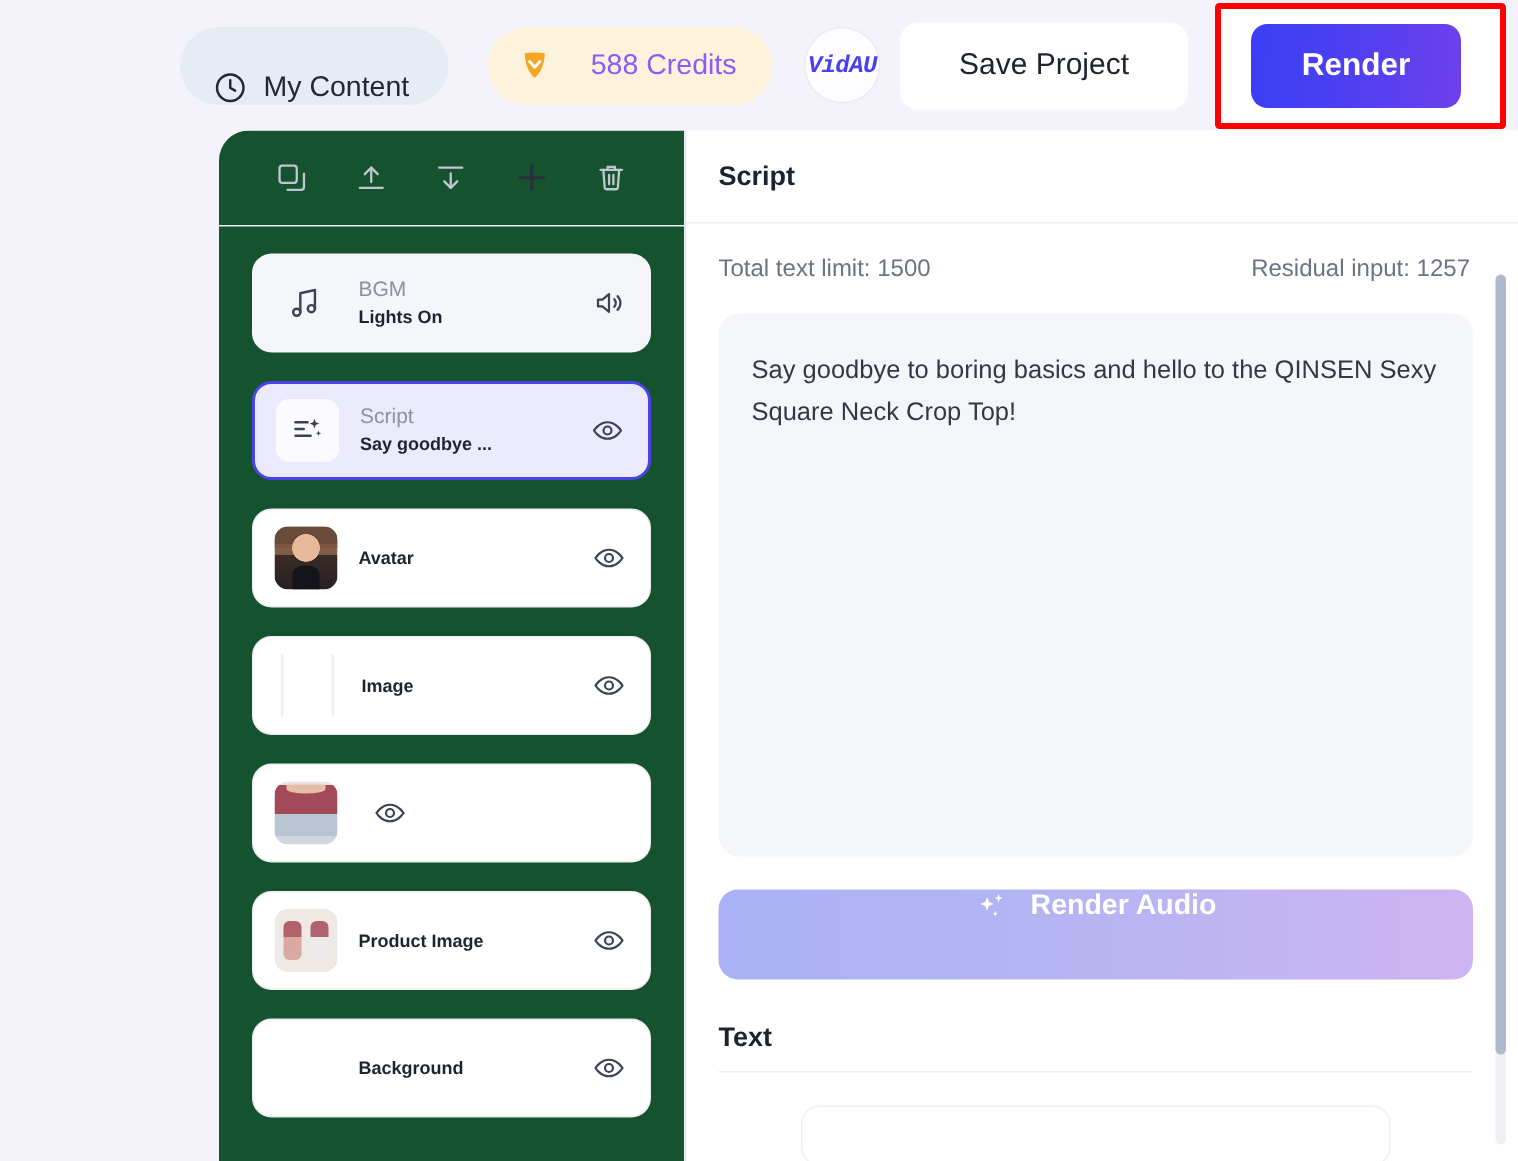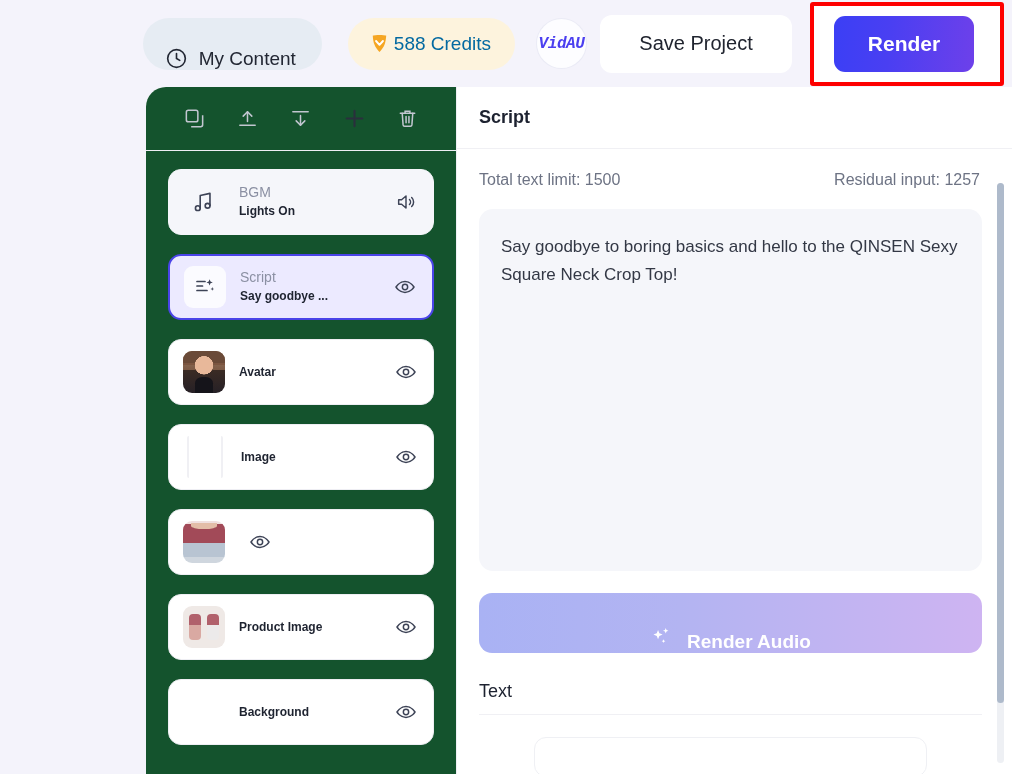--- a/index.html
+++ b/index.html
@@ -42,26 +42,26 @@
     background: #e6ecf3;
     color: #222733;
     font-size: 19px;
     font-weight: 500;
     margin-right: 26px;
   }
 
   .pill-credits {
     display: flex;
     align-items: center;
-    gap: 3px;
+    gap: 26px;
     height: 52px;
     padding: 0 24px 0 20px;
     border-radius: 26px;
     background: #fdf3dd;
-    color: #0369a1;
+    color: #8b5cf6;
     font-size: 19px;
     font-weight: 500;
     margin-right: 22px;
   }
 
   .logo-wrap {
     width: 49px; height: 49px;
     border-radius: 50%;
     background: #fdfdff;
     display: flex; align-items: center; justify-content: center;
@@ -338,29 +338,29 @@
     height: 60px;
     margin-top: 22px;
     border: none;
     border-radius: 13px;
     background: linear-gradient(90deg, #a9b2f4 0%, #b3b4f2 40%, #ceb4f2 100%);
     color: #ffffff;
     font-size: 19px;
     font-weight: bold;
     font-family: "Liberation Sans", sans-serif;
     display: flex;
-    align-items: flex-end;
+    align-items: flex-start;
     justify-content: center;
     gap: 14px;
   }
 
   .text-section-title {
     margin-top: 28px;
     font-size: 18px;
-    font-weight: normal;
+    font-weight: bold;
     color: #1d2230;
     padding-bottom: 12px;
     border-bottom: 1px solid #f0f0f4;
   }
 
   .bottom-stub {
     margin: 22px auto 0 auto;
     width: 78%;
     height: 40px;
     border: 1px solid #eff0f4;

